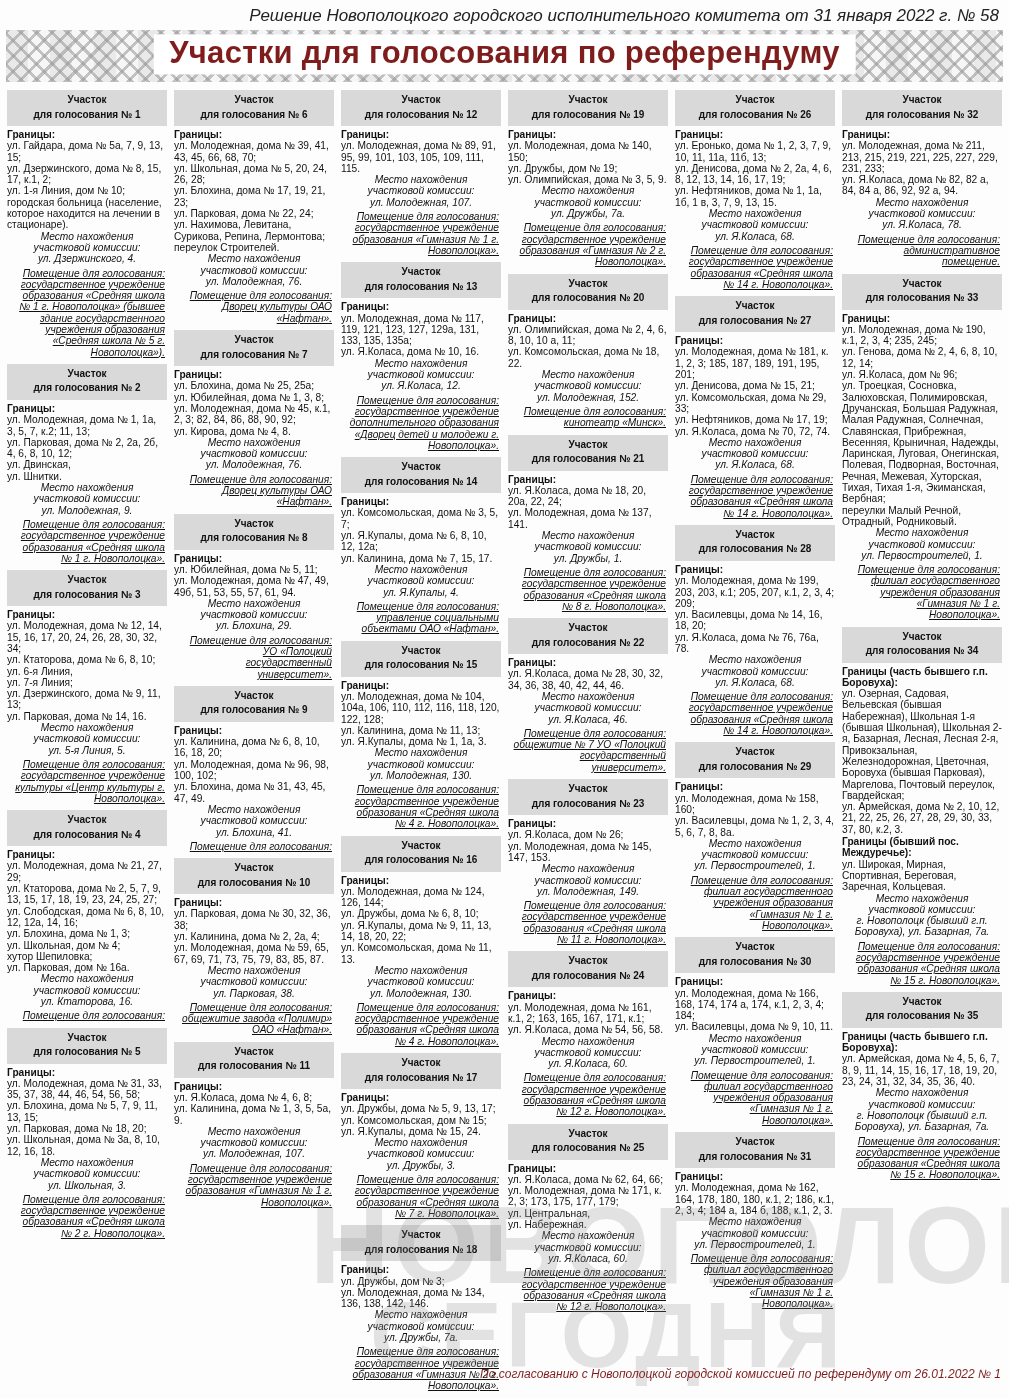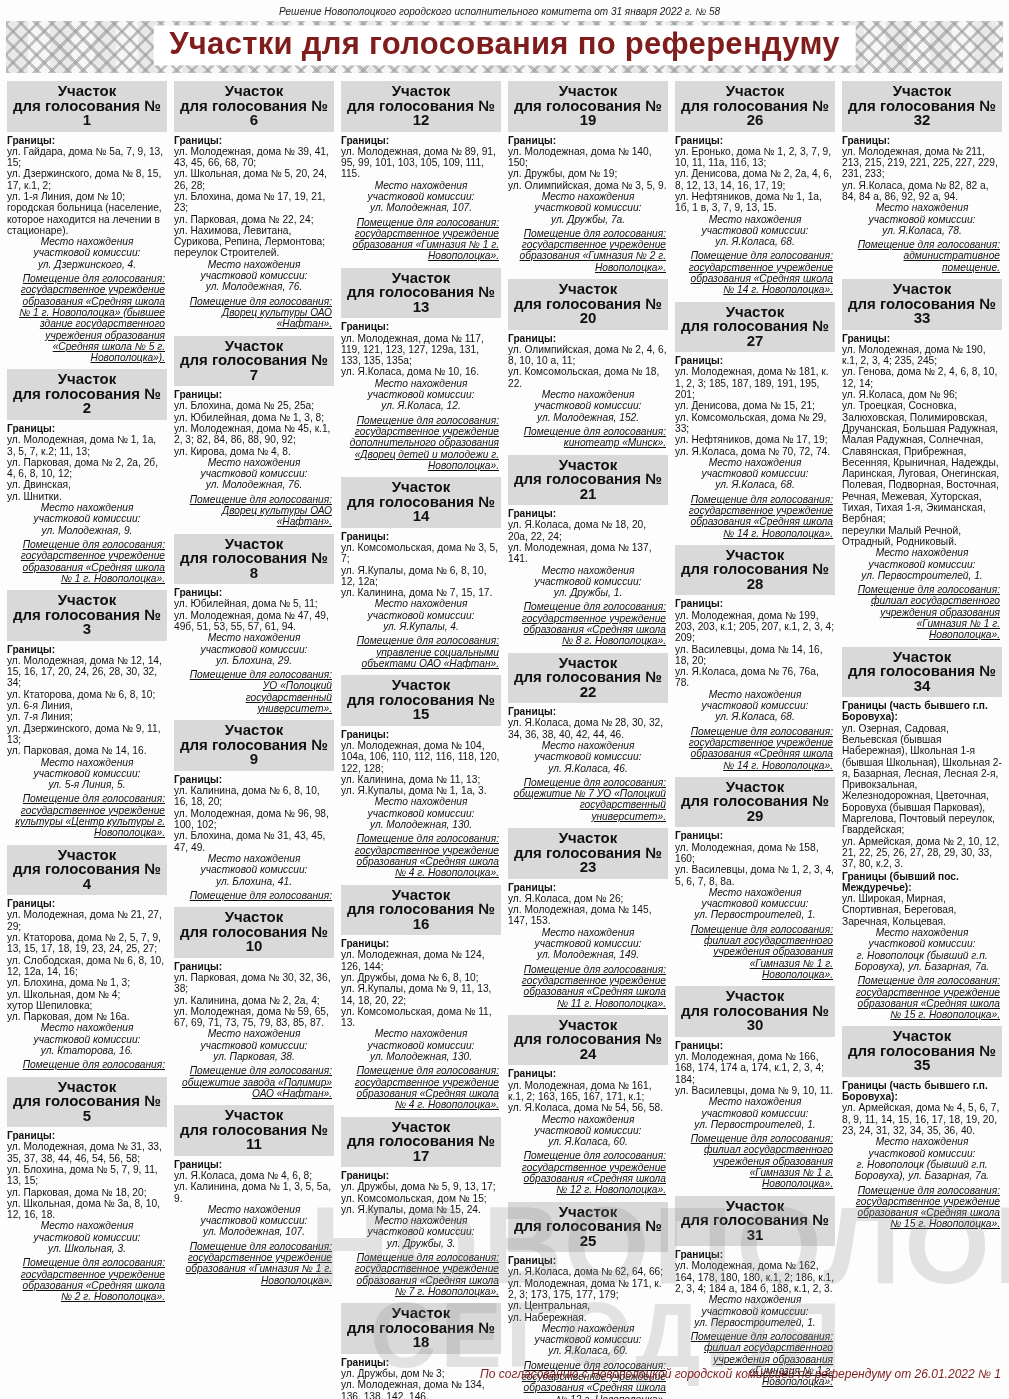--- a/index.html
+++ b/index.html
@@ -6,23 +6,23 @@
   .page{
     position:relative;
     width:1009px;height:1399px;
     background:#fdfdfd;
     font-family:"Liberation Sans",sans-serif;
     color:#111;
     overflow:hidden;
     box-sizing:border-box;
   }
   .decree{
-    text-align:center;
+    text-align:right;
     font-style:italic;
-    font-size:10px;
+    font-size:17px;
     padding:6px 10px 2px 0;
     color:#222;
   }
   .masthead{position:relative;height:52px;margin:2px 6px 8px 6px;}
   .ornament{
     position:absolute;inset:0;
     background:
       repeating-linear-gradient(45deg, rgba(150,150,150,.55) 0 3px, transparent 3px 11px),
       repeating-linear-gradient(135deg, rgba(150,150,150,.55) 0 3px, transparent 3px 11px),
       repeating-linear-gradient(90deg, #e9e9e9 0 22px, #f6f6f6 22px 44px);
@@ -45,21 +45,21 @@
     gap:7px;
     padding:0 7px;
     align-items:flex-start;
   }
   .col{flex:1 1 0;min-width:0;font-size:10.2px;line-height:11.3px;}
   .precinct{margin-bottom:4px;}
   .hd{
     background:#d9d9d9;
     text-align:center;
     font-weight:bold;
-    font-size:15px;
+    font-size:10px;
     line-height:14.5px;
     padding:3px 2px 4px 2px;
     margin:6px 0 3px 0;
   }
   .precinct:first-child .hd{margin-top:0;}
   .blabel{font-weight:bold;margin-top:1px;}
   .bline{text-align:left;}
   .comm{
     font-style:italic;
     text-align:center;

